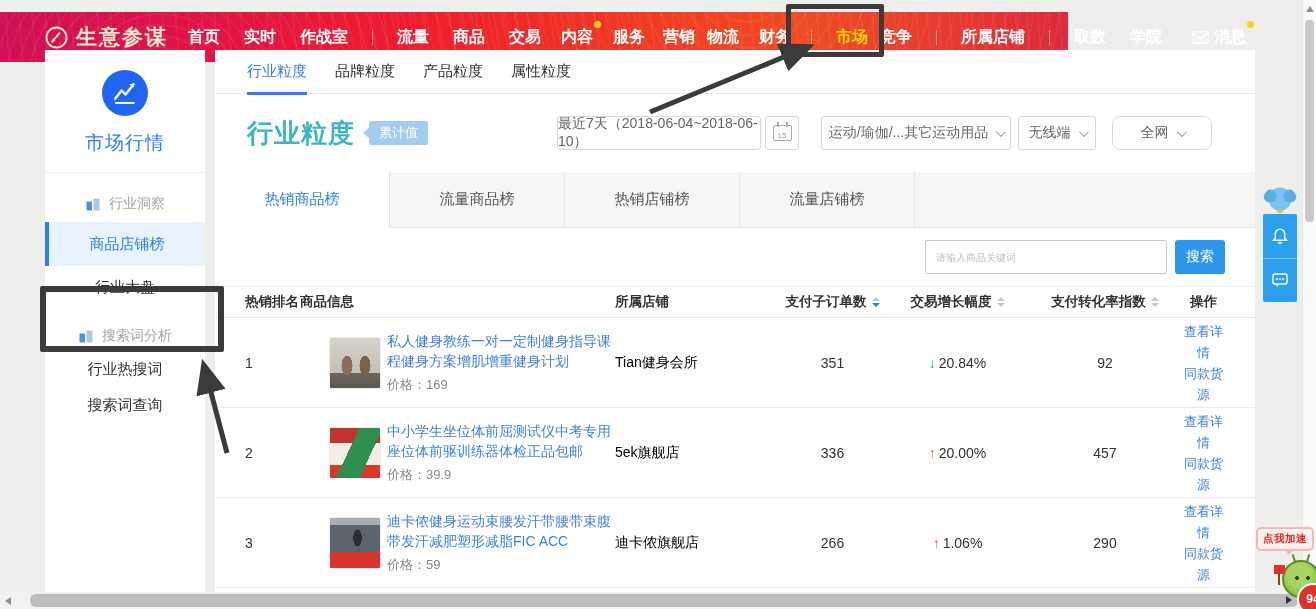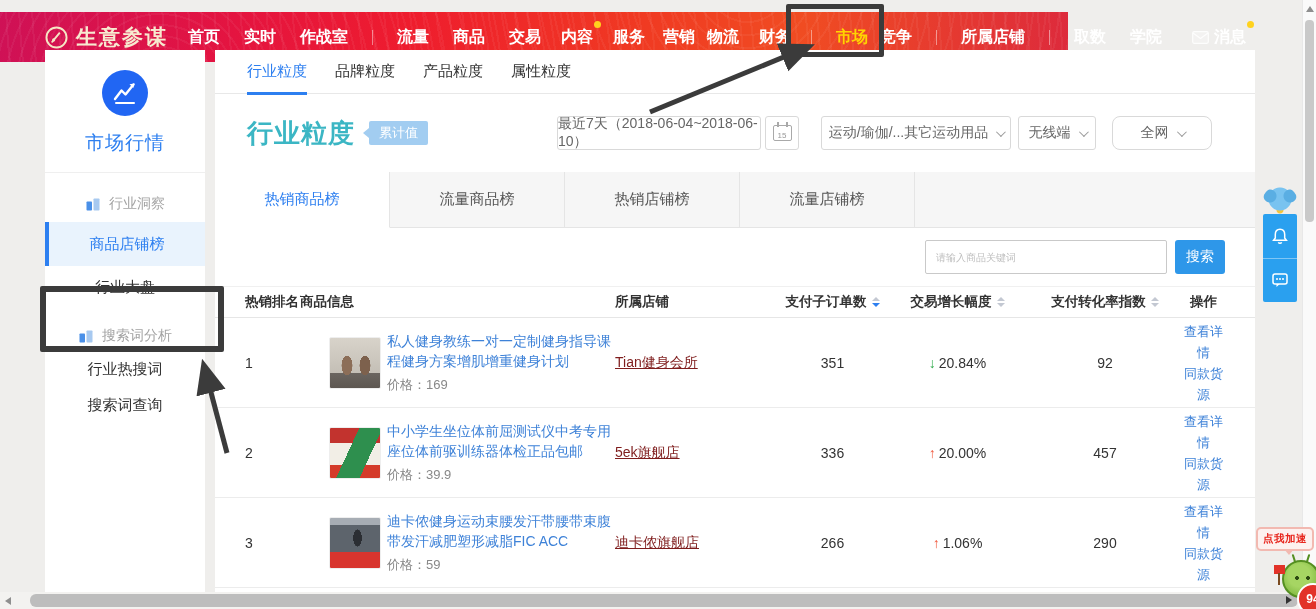--- a/index.html
+++ b/index.html
@@ -103,21 +103,21 @@
       linear-gradient(180deg,#d8d3ca 0%,#c4bfb6 70%,#6b6560 70%,#5d5751 100%); }
   .thumb2 { background:
       linear-gradient(115deg, rgba(0,0,0,0) 40%, #2e8f4e 40% 72%, rgba(0,0,0,0) 72%),
       linear-gradient(180deg,#c2332e 0 30%, #f2eee6 30% 74%, #d43b2a 74% 100%); }
   .thumb3 { background:
       radial-gradient(ellipse 7px 14px at 55% 40%, #2b2e33 0 60%, rgba(0,0,0,0) 62%),
       linear-gradient(180deg,#a7adb4 0 14%, #5d646c 14% 68%, #d8352e 68% 100%); }
   .prod-text { min-width:0; }
   .prod-title { color:#3e82d8; line-height:20px; cursor:pointer; }
   .prod-price { color:#888; font-size:13px; margin-top:5px; }
-  .shop-link { color:#7f1d1d; cursor:pointer;text-decoration:underline; }
+  .shop-link { color:#000000; cursor:pointer; }
   .growth { display:flex; align-items:center; justify-content:center; gap:3px; }
   .g-arrow { font-weight:bold; font-size:14px; }
   .g-arrow.down { color:#2faa4a; }
   .g-arrow.up { color:#f0563a; }
   .actions { text-align:center; font-size:13px; line-height:21px; }
   .actions a { color:#3e82d8; text-decoration:none; display:block; cursor:pointer; }
 
   
   .vscroll { position:absolute; top:0; right:0; width:14px; height:592px; background:#fafafa; border-left:1px solid #e8e8e8; z-index:30; }
   .vs-up { position:absolute; top:6px; left:3px; width:0;height:0; border-left:4px solid transparent; border-right:4px solid transparent; border-bottom:6px solid #8f8f8f; }

